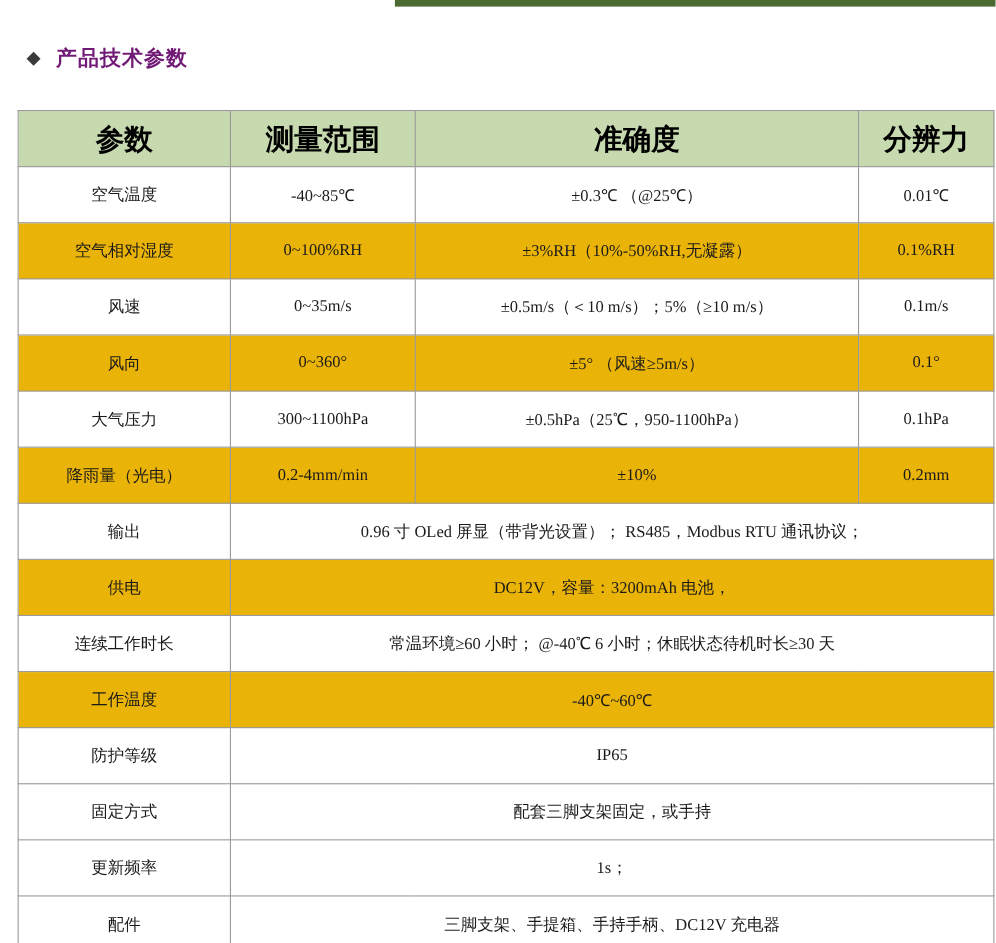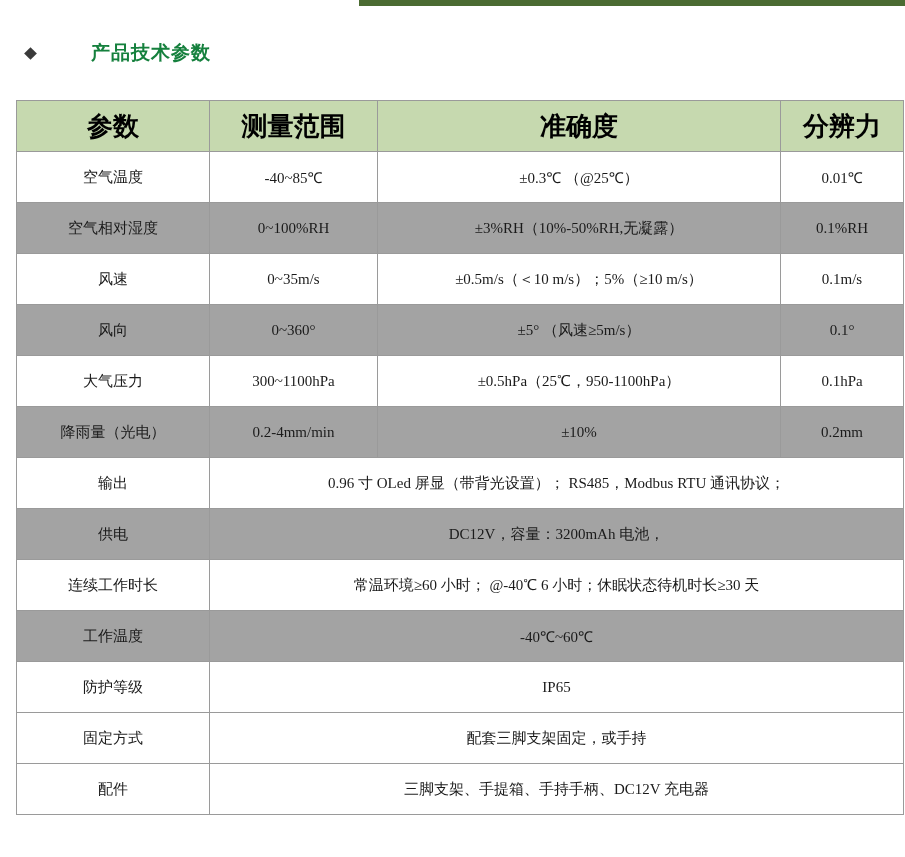--- a/index.html
+++ b/index.html
@@ -42,23 +42,22 @@
     width: 9px;
     height: 9px;
     background: #3a3a3a;
     transform: rotate(45deg);
     display: inline-block;
   }
   .section-heading .title {
     font-size: 19px;
     font-weight: bold;
     letter-spacing: 1px;
-    color: #15803d;
+    color: #701a75;
     font-family: Liberation Serif, serif;
-    margin-left: 40px;
   }
   table.spec {
     position: absolute;
     top: 100px;
     left: 16px;
     width: 875px;
     border-collapse: collapse;
     table-layout: fixed;
   }
   table.spec td, table.spec th {
@@ -75,21 +74,21 @@
     color: #000;
   }
   table.spec tbody td {
     font-size: 15px;
     height: 46px;
     color: #1a1a1a;
     padding: 2px 4px;
     text-align: center;
   }
   table.spec tbody tr.shaded td {
-    background: #a3a3a3;
+    background: #eab308;
   }
   table.spec tbody tr.plain td {
     background: #ffffff;
   }
   .col-param { width: 190px; }
   .col-range { width: 165px; }
   .col-acc   { width: 400px; }
   .col-res   { width: 120px; }
 </style>
 </head>
@@ -168,18 +167,22 @@
     </tr>
     <tr class="plain">
       <td>防护等级</td>
       <td colspan="3">IP65</td>
     </tr>
     <tr class="plain">
       <td>固定方式</td>
       <td colspan="3">配套三脚支架固定，或手持</td>
     </tr>
     <tr class="plain">
+      <td>更新频率</td>
+      <td colspan="3">1s；</td>
+    </tr>
+    <tr class="plain">
       <td>配件</td>
       <td colspan="3">三脚支架、手提箱、手持手柄、DC12V 充电器</td>
     </tr>
 
   </tbody>
 </table>
 
 </body></html>

